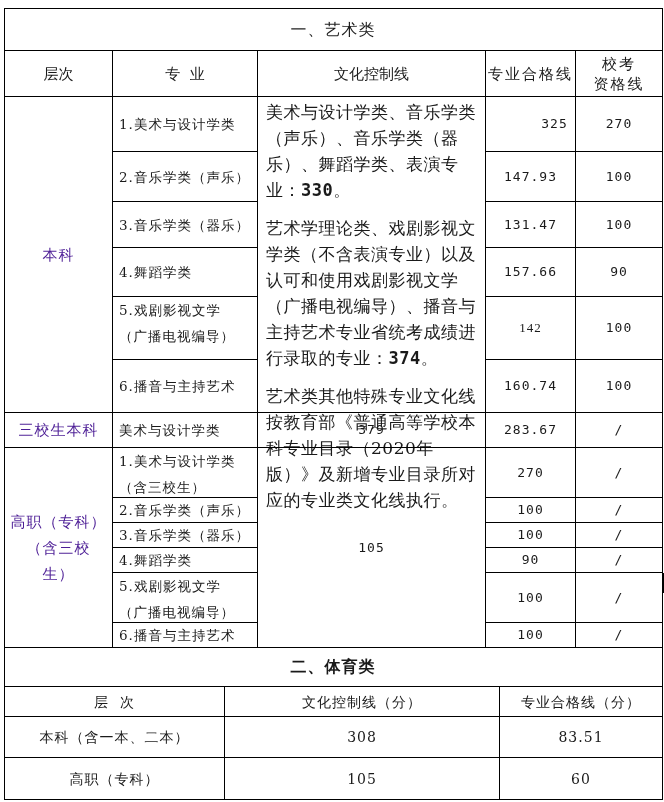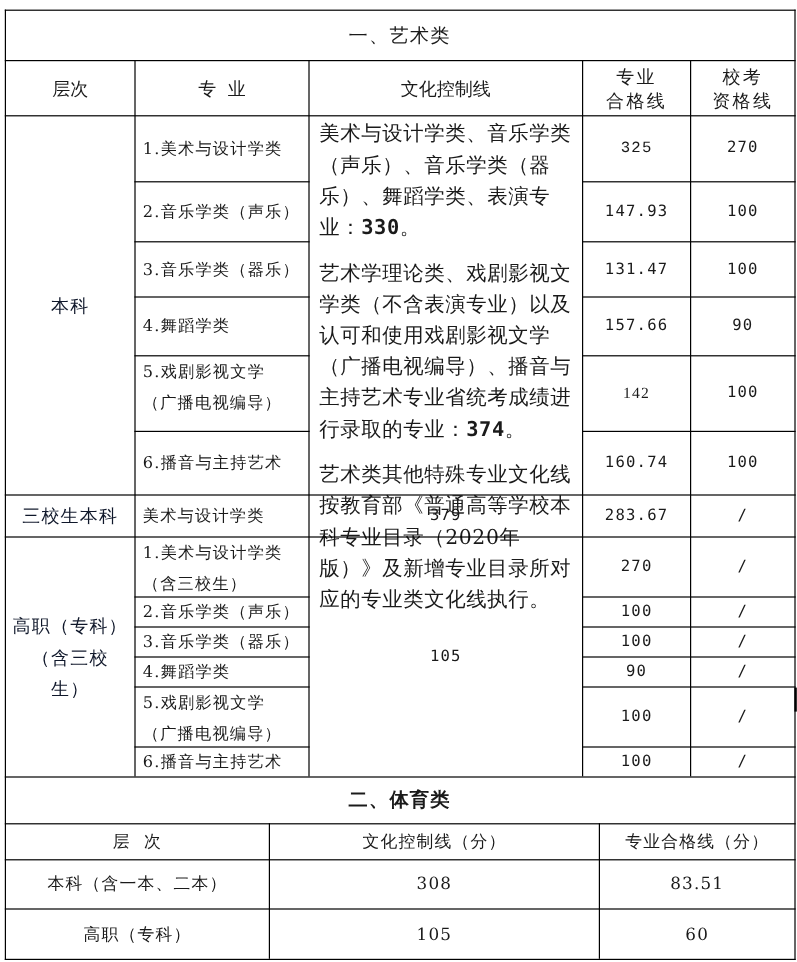--- a/index.html
+++ b/index.html
@@ -7,21 +7,21 @@
            font-family: "DejaVu Serif", "Liberation Serif", serif; color: #1a1a1a; }
     .abs { position: absolute; box-sizing: border-box; }
     .line-h { position: absolute; height: 1px; background: #000; }
     .line-v { position: absolute; width: 1px; background: #000; }
     .cell { position: absolute; display: flex; align-items: center; justify-content: center;
             text-align: center; box-sizing: border-box; font-size: 14px; line-height: 24px; }
     .cell.left { justify-content: flex-start; text-align: center; padding-left: 6px; }
     .sec-title { font-size: 16px; letter-spacing: 1px; }
     .hdr { font-size: 15px; line-height: 20px; }
     .num { font-family: "DejaVu Sans Mono", "Liberation Mono", monospace; font-size: 13px; letter-spacing: 1px; }
-    .lvl { color: #0f172a; font-family: "DejaVu Sans", "Liberation Sans", sans-serif; font-size: 15px; line-height: 26px; letter-spacing: 1px; }
+    .lvl { color: #4c1d95; font-family: "DejaVu Sans", "Liberation Sans", sans-serif; font-size: 15px; line-height: 26px; letter-spacing: 1px; }
     .major { font-size: 13.5px; line-height: 26px; letter-spacing: 1px; }
     .culture { position: absolute; box-sizing: border-box; font-size: 17px; line-height: 26px;
                padding: 2px 6px 0 8px; letter-spacing: 0.5px; }
     .culture p { margin: 0 0 12px 0; }
     .culture b { font-family: "DejaVu Sans Mono", monospace; font-weight: bold; }
     .sports { font-size: 14px; letter-spacing: 1px; }
   </style>
 </head>
 <body>
 
@@ -31,21 +31,21 @@
   <div class="line-v" style="left:662px;top:8px;height:792px;"></div>
   <div class="line-h" style="left:4px;top:8px;width:659px;"></div>
   <div class="line-h" style="left:4px;top:799px;width:659px;"></div>
 
   <div class="cell sec-title" style="left:4px;top:9px;width:658px;height:41px;">一、艺术类</div>
   <div class="line-h" style="left:4px;top:50px;width:659px;"></div>
 
   <div class="cell hdr" style="left:5px;top:51px;width:107px;height:45px;">层次</div>
   <div class="cell hdr" style="left:113px;top:51px;width:144px;height:45px;white-space:pre;">专  业</div>
   <div class="cell hdr" style="left:258px;top:51px;width:227px;height:45px;">文化控制线</div>
-  <div class="cell hdr" style="left:486px;top:51px;width:89px;height:45px;flex-direction:column;letter-spacing:2px;">
+  <div class="cell hdr" style="left:486px;top:51px;width:89px;height:45px;letter-spacing:2px;">
     <span>专业</span>
     <span>合格线</span>
   </div>
   <div class="cell hdr" style="left:576px;top:51px;width:86px;height:45px;flex-direction:column;letter-spacing:2px;">
     <span>校考</span>
     <span>资格线</span>
   </div>
   <div class="line-h" style="left:4px;top:96px;width:659px;"></div>
 
   <div class="line-v" style="left:112px;top:50px;height:597px;"></div>
@@ -55,21 +55,21 @@
 
   <div class="cell lvl" style="left:5px;top:97px;width:107px;height:315px;">本科</div>
 
   <div class="culture" style="left:258px;top:97px;width:227px;height:315px;">
     <p><span>美术与设计学类、音乐学类（声乐）、音乐学类（器乐）、舞蹈学类、表演专业：</span><b>330</b><span>。</span></p>
     <p><span>艺术学理论类、戏剧影视文学类（不含表演专业）以及认可和使用戏剧影视文学（广播电视编导）、播音与主持艺术专业省统考成绩进行录取的专业：</span><b>374</b><span>。</span></p>
     <p>艺术类其他特殊专业文化线按教育部《普通高等学校本科专业目录（2020年版）》及新增专业目录所对应的专业类文化线执行。</p>
   </div>
 
   <div class="cell left major" style="left:113px;top:97px;width:144px;height:54px;">1.美术与设计学类</div>
-  <div class="cell num" style="left:486px;top:97px;width:89px;height:54px;font-family:Liberation Mono, monospace;">325</div>
+  <div class="cell num" style="left:510px;top:97px;width:89px;height:54px;">325</div>
   <div class="cell num" style="left:576px;top:97px;width:86px;height:54px;">270</div>
   <div class="line-h" style="left:112px;top:151px;width:146px;"></div>
   <div class="line-h" style="left:485px;top:151px;width:178px;"></div>
 
   <div class="cell left major" style="left:113px;top:152px;width:144px;height:49px;">2.音乐学类（声乐）</div>
   <div class="cell num" style="left:486px;top:152px;width:89px;height:49px;">147.93</div>
   <div class="cell num" style="left:576px;top:152px;width:86px;height:49px;">100</div>
   <div class="line-h" style="left:112px;top:201px;width:146px;"></div>
   <div class="line-h" style="left:485px;top:201px;width:178px;"></div>
 

